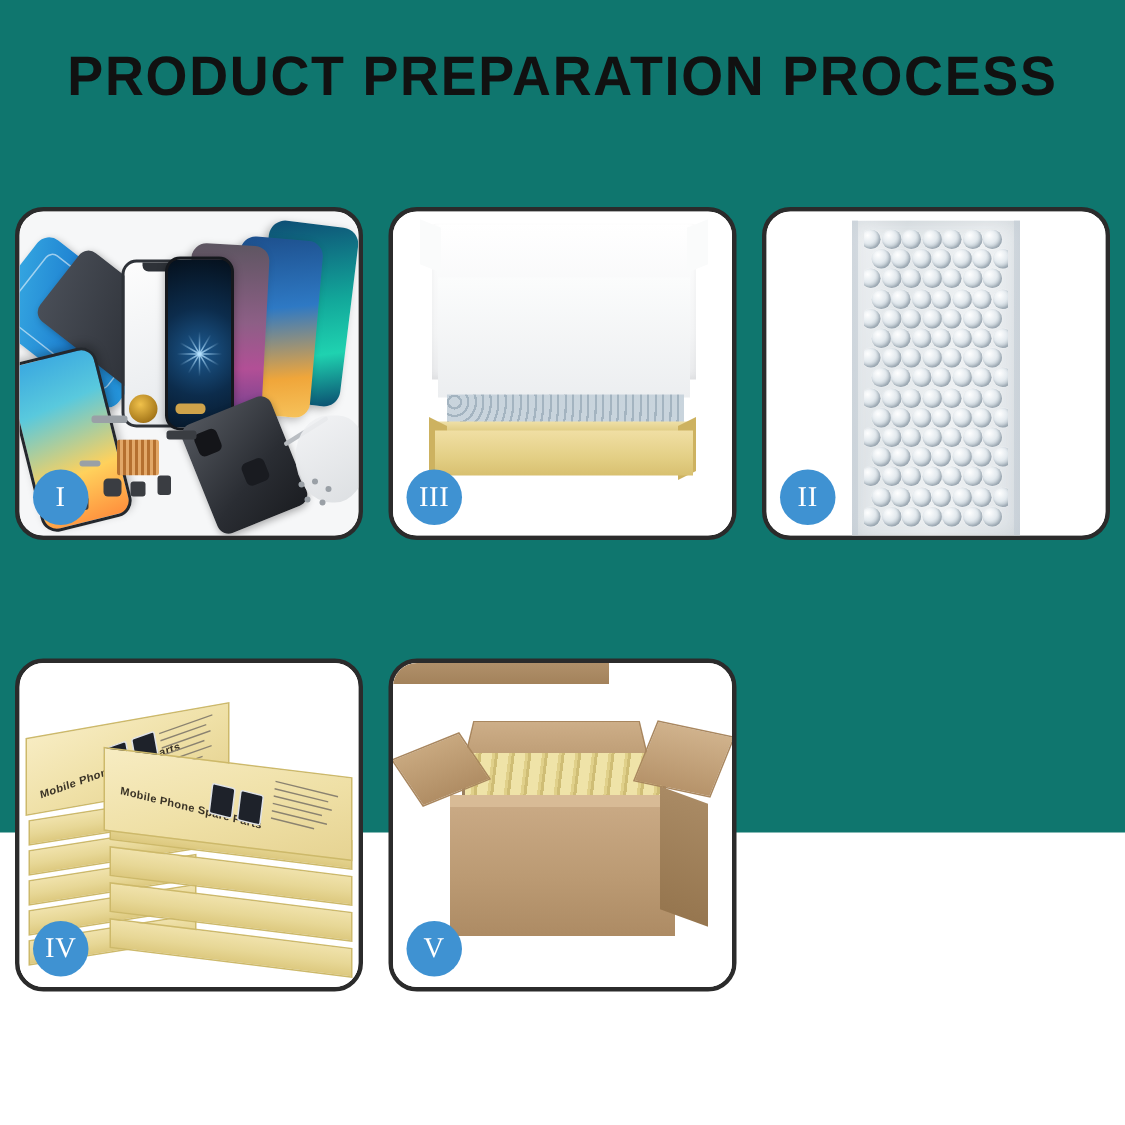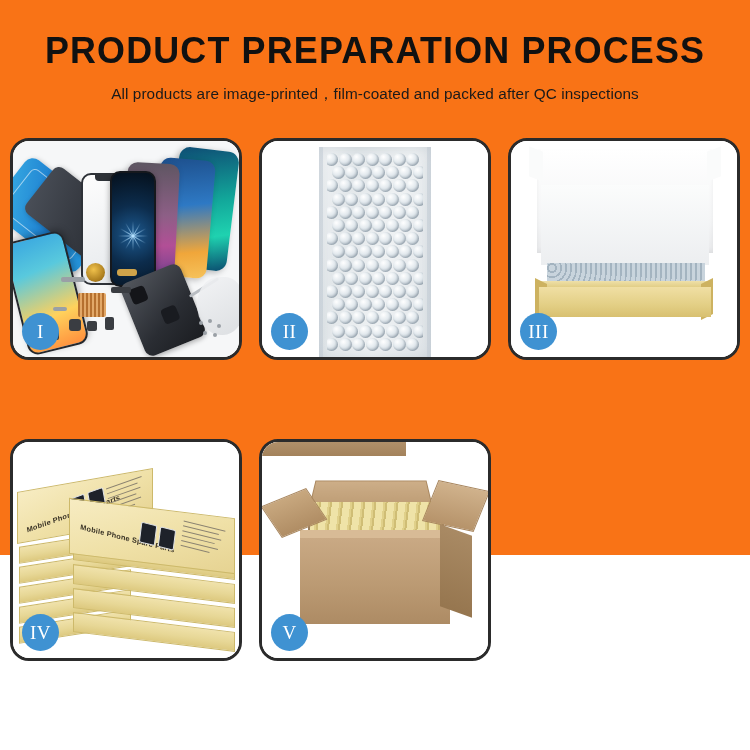--- a/index.html
+++ b/index.html
@@ -2,21 +2,21 @@
 <html><head>
 <meta charset="utf-8">
 <style>
   * { box-sizing: border-box; margin: 0; padding: 0; }
   html, body {
     width: 750px; height: 750px;
     background: #ffffff;
     font-family: "Liberation Sans", sans-serif;
     overflow: hidden;
   }
-  .page { position: relative; width: 750px; height: 555px; background:#f97316; }
+  .page { position: relative; width: 750px; height: 555px; background:#0f766e; }
 
   
   .header { width: 750px; padding-top: 32px; text-align: center; }
   .title {
     font-size: 37px; font-weight: 700; color: #111111;
     letter-spacing: 1.2px; line-height: 1.05;
     transform: scaleX(0.97); transform-origin: center;
     white-space: nowrap;
   }
   .subtitle {
@@ -302,21 +302,20 @@
     background:#ab8c64;
   }
 </style>
 </head>
 <body>
 
 <div class="page">
 
   <div class="header">
     <div class="title">PRODUCT PREPARATION PROCESS</div>
-    <div class="subtitle">All products are image-printed，film-coated and packed after QC inspections</div>
   </div>
 
   <div class="grid">
 
     <div class="panel">
       <div class="scene p1">
         <div class="ph ph-back"></div>
         <div class="ph ph-dark"></div>
         <div class="ph ph-teal"></div>
         <div class="ph ph-blue2"></div>
@@ -354,20 +353,33 @@
         <div class="hand"></div>
         <div class="screws">
           <i style="left:0;top:2px"></i>
             <i style="left:9px;top:0"></i>
           <i style="left:18px;top:5px"></i>
             <i style="left:4px;top:12px"></i>
           <i style="left:14px;top:14px"></i>
         </div>
       </div>
       <div class="badge">I</div>
+    </div>
+
+    <div class="panel">
+      <div class="scene p3">
+        <div class="m-lidback"></div>
+        <div class="m-inner"></div>
+        <div class="m-bubble"></div>
+        <div class="m-rim"></div>
+        <div class="m-left"></div>
+        <div class="m-right"></div>
+        <div class="m-front"></div>
+      </div>
+      <div class="badge">III</div>
     </div>
 
     <div class="panel">
       <div class="scene p2">
         <div class="wrap-sheet"></div>
         <div class="bubbles" id="bubble-host">
             <i style="left:-2.0px;top:0.0px"></i>
             <i style="left:11.5px;top:0.0px"></i>
             <i style="left:25.0px;top:0.0px"></i>
             <i style="left:38.5px;top:0.0px"></i>
@@ -472,33 +484,20 @@
             <i style="left:52.0px;top:184.8px"></i>
             <i style="left:65.5px;top:184.8px"></i>
             <i style="left:79.0px;top:184.8px"></i>
           </div>
         <div class="wrap-edge"></div>
       </div>
       <div class="badge">II</div>
     </div>
 
     <div class="panel">
-      <div class="scene p3">
-        <div class="m-lidback"></div>
-        <div class="m-inner"></div>
-        <div class="m-bubble"></div>
-        <div class="m-rim"></div>
-        <div class="m-left"></div>
-        <div class="m-right"></div>
-        <div class="m-front"></div>
-      </div>
-      <div class="badge">III</div>
-    </div>
-
-    <div class="panel">
       <div class="scene p4">
         <div class="stack">
 
           <div class="sb" style="left:6px;top:96px;width:112px;height:17px;transform:skewY(-9deg);"></div>
           <div class="sb" style="left:6px;top:116px;width:112px;height:17px;transform:skewY(-9deg);"></div>
           <div class="sb" style="left:6px;top:136px;width:112px;height:17px;transform:skewY(-9deg);"></div>
           <div class="sb" style="left:6px;top:156px;width:112px;height:17px;transform:skewY(-9deg);"></div>
           <div class="sb" style="left:6px;top:176px;width:112px;height:17px;transform:skewY(-9deg);"></div>
 
           <div class="sb" style="left:60px;top:108px;width:162px;height:20px;transform:skewY(7deg);"></div>

